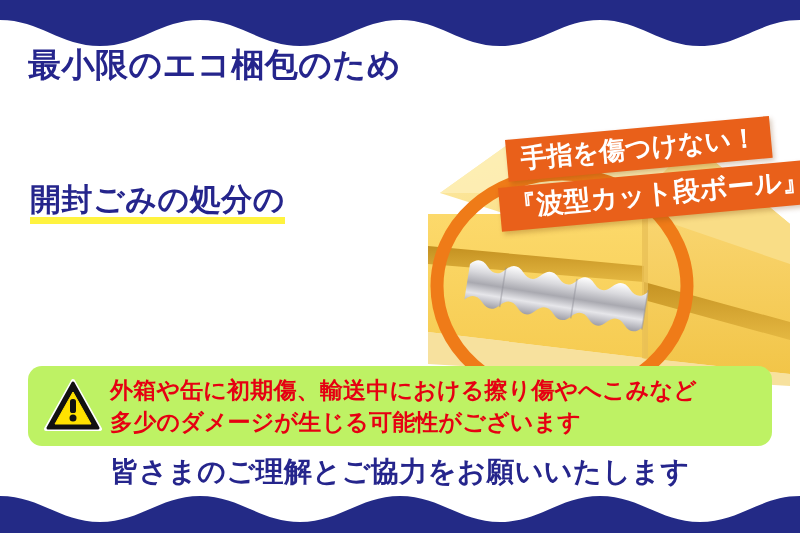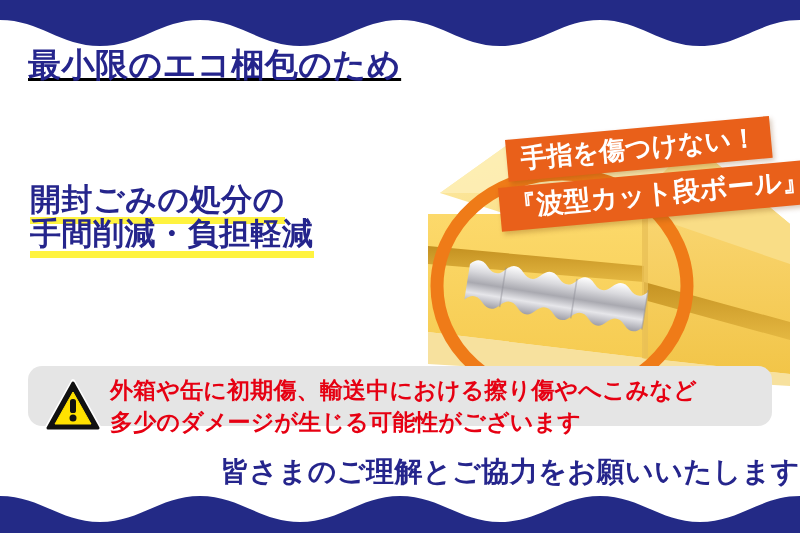--- a/index.html
+++ b/index.html
@@ -34,21 +34,20 @@
     width: 408px;
     height: 290px;
   }
 
   
   #headline {
     position: absolute;
     left: 28px;
     top: 44px;
     width: 470px;
-    text-decoration: underline;
   }
   .headline-line {
     color: #25258c;
     font-size: 33px;
     line-height: 42px;
     font-weight: 700;
     letter-spacing: 0.5px;
     white-space: nowrap;
   }
 
@@ -107,22 +106,22 @@
     transform: rotate(-5.2deg);
     transform-origin: left top;
   }
 
   
   #warning-box {
     position: absolute;
     left: 28px;
     top: 366px;
     width: 744px;
-    height: 60px;
-    background: #e5e5e5;
+    height: 80px;
+    background: #bef264;
     border-radius: 14px;
     box-sizing: border-box;
   }
   #warning-icon {
     position: absolute;
     left: 16px;
     top: 12px;
     width: 58px;
     height: 56px;
   }
@@ -140,21 +139,21 @@
     letter-spacing: 0.2px;
     white-space: nowrap;
   }
 
   
   #closing-line {
     position: absolute;
     left: 0;
     top: 455px;
     width: 800px;
-    text-align: right;
+    text-align: center;
     color: #25258c;
     font-size: 28px;
     line-height: 34px;
     font-weight: 700;
     letter-spacing: 0.5px;
   }
 </style>
 </head>
 <body>
 
@@ -242,23 +241,20 @@
   </svg>
 
   <div id="headline">
     <div class="headline-line">最小限のエコ梱包のため</div>
   </div>
 
   <div id="subhead">
     <div class="subhead-row">
       <span class="subhead-line">開封ごみの処分の</span>
     </div>
-    <div class="subhead-row">
-      <span class="subhead-line">手間削減・負担軽減</span>
-    </div>
   </div>
 
   <div class="ribbon" id="ribbon-1">手指を傷つけない！</div>
   <div class="ribbon" id="ribbon-2">『波型カット段ボール』</div>
 
   <div id="warning-box">
     <svg id="warning-icon" viewBox="0 0 58 56" xmlns="http://www.w3.org/2000/svg">
       <path d="M29,3 L56,51 L2,51 Z" fill="#ffffff" stroke="#ffffff" stroke-width="4" stroke-linejoin="round"></path>
       <path d="M29,5 L54,50 L4,50 Z" fill="#111111" stroke="#111111" stroke-width="3" stroke-linejoin="round"></path>
       <path d="M29,14 L47,46 L11,46 Z" fill="#ffe100" stroke="#ffe100" stroke-width="1" stroke-linejoin="round"></path>

